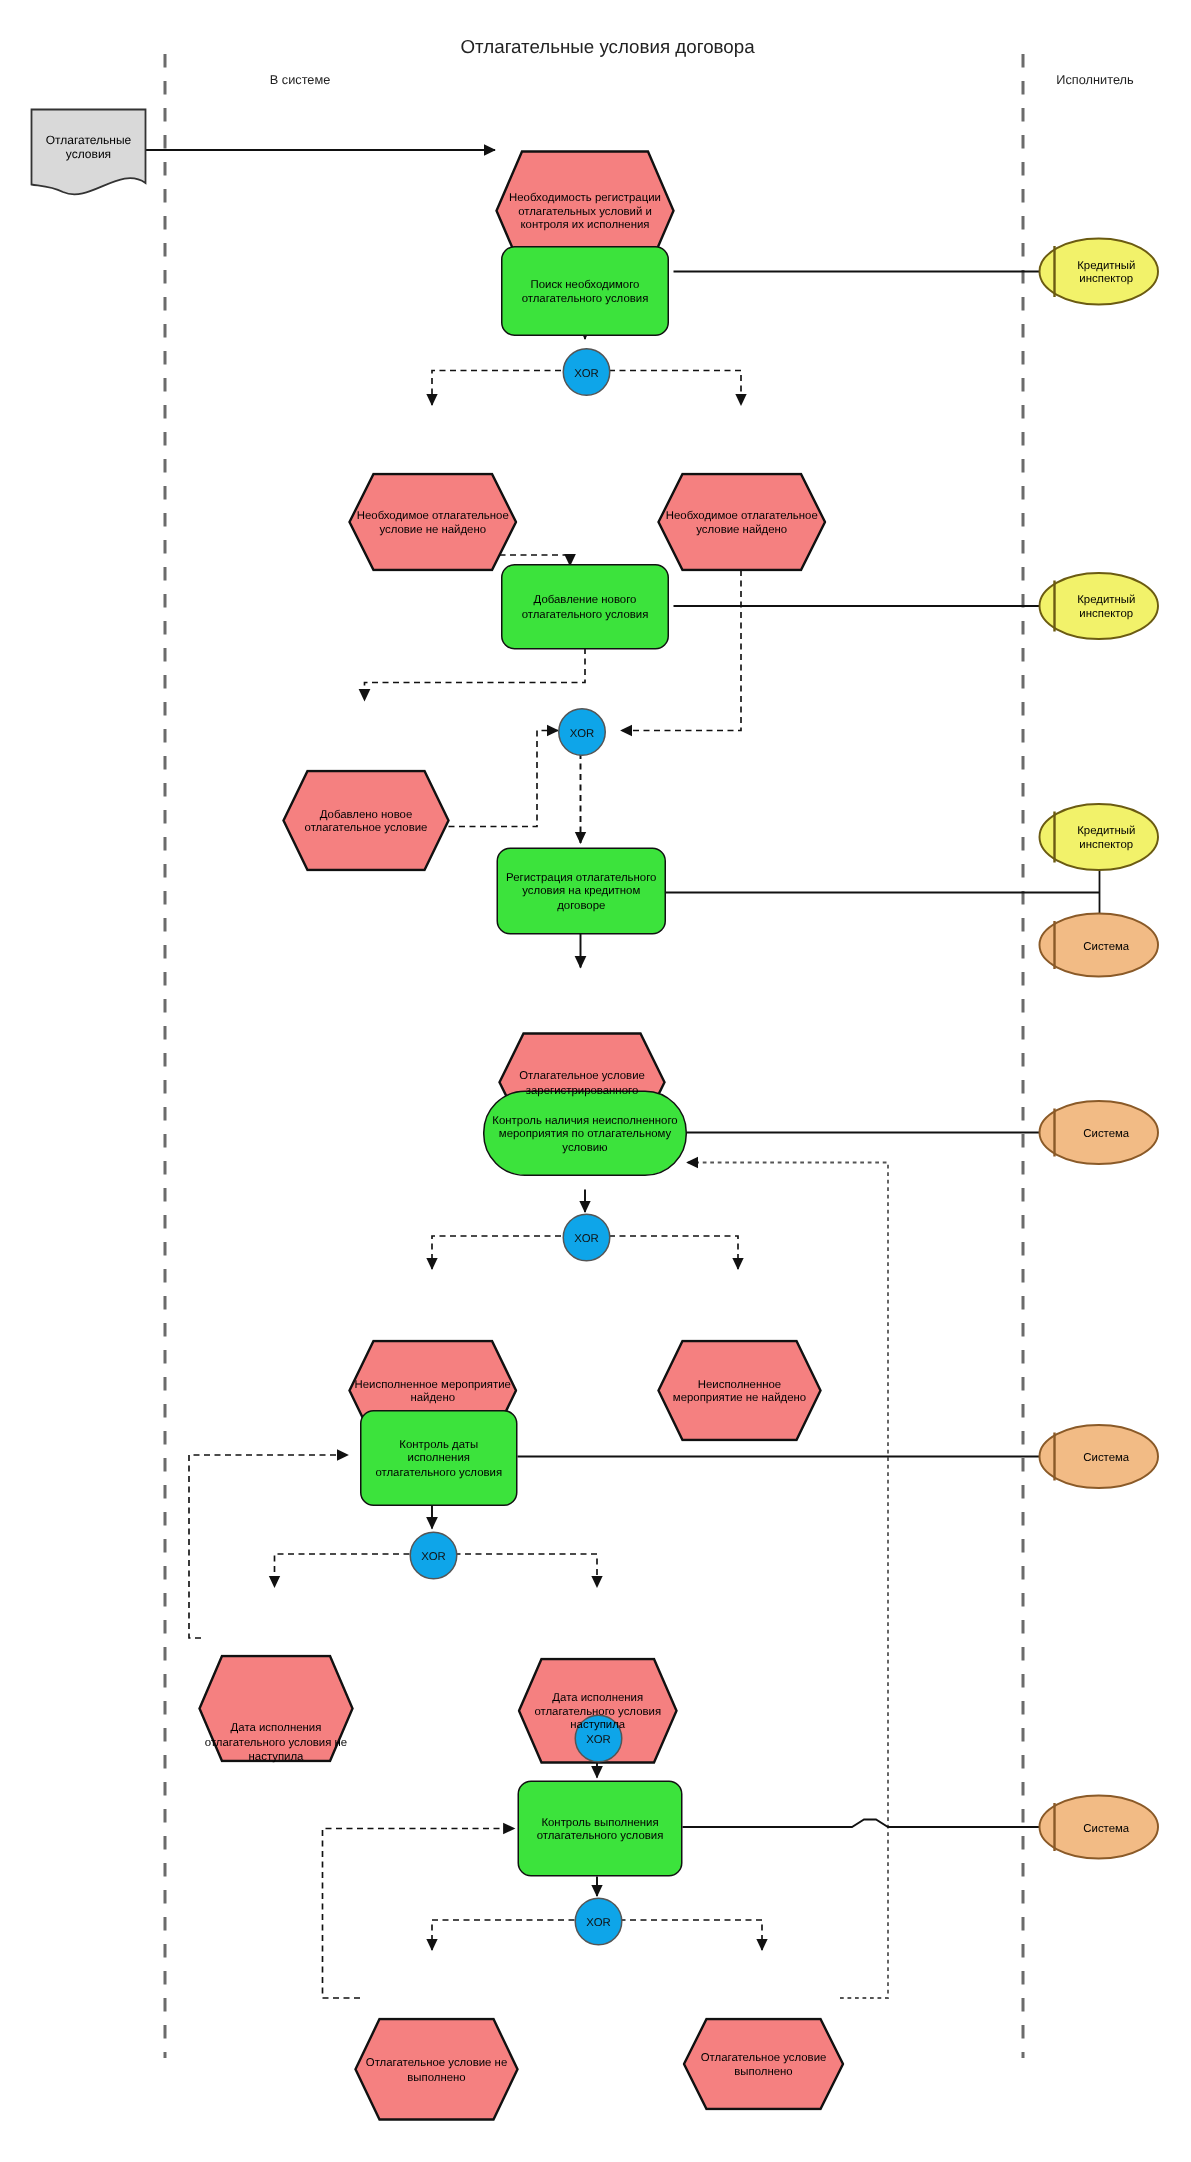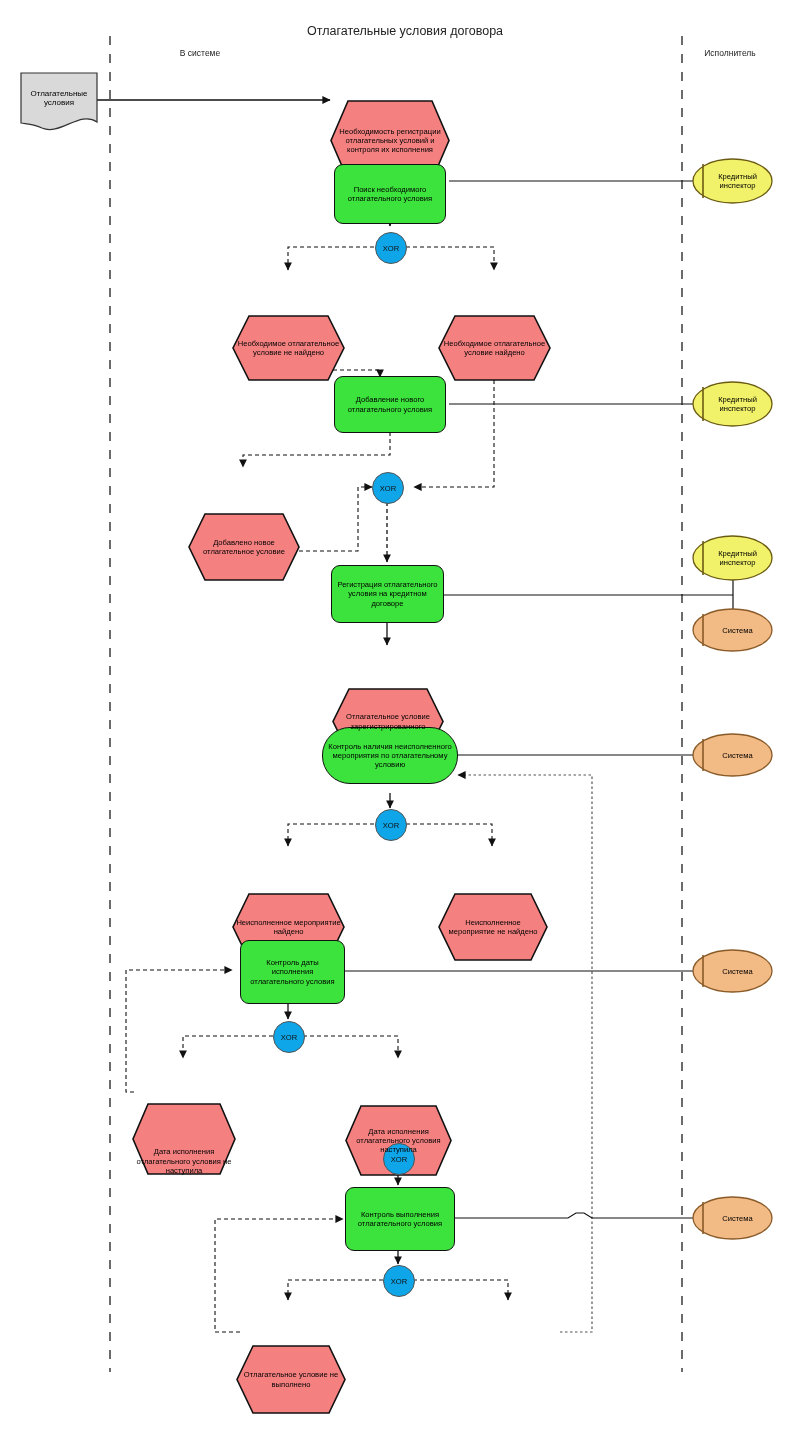--- a/index.html
+++ b/index.html
@@ -234,20 +234,26 @@
     <span>XOR</span>
   </div>
 
   <div class="node ev" style="left:236px;top:1302px;width:110px;height:69px;">
     <svg class="hexbg" viewBox="0 0 110 68" preserveAspectRatio="none">
       <polygon points="17,1 93,1 109,34 93,67 17,67 1,34" fill="#f58080" stroke="#111" stroke-width="1.6"></polygon>
     </svg>
     <span class="lbl">Отлагательное условие не выполнено</span>
   </div>
 
+  <div class="node ev" style="left:455px;top:1302px;width:108px;height:62px;">
+    <svg class="hexbg" viewBox="0 0 108 62" preserveAspectRatio="none">
+      <polygon points="16,1 92,1 107,31 92,61 16,61 1,31" fill="#f58080" stroke="#111" stroke-width="1.6"></polygon>
+    </svg>
+    <span class="lbl">Отлагательное условие выполнено</span>
+  </div>
 
   <div class="role" style="left:692px;top:158px;width:81px;height:46px;">
     <svg class="ebg" viewBox="0 0 81 46" preserveAspectRatio="none">
       <ellipse cx="40.5" cy="23" rx="39.5" ry="22" fill="#f2f26a" stroke="#6b5b12" stroke-width="1.3"></ellipse>
       <line x1="11" y1="6" x2="11" y2="40" stroke="#6b5b12" stroke-width="1.6"></line>
     </svg>
     <span class="lbl">Кредитный инспектор</span>
   </div>
 
   <div class="role" style="left:692px;top:381px;width:81px;height:46px;">

